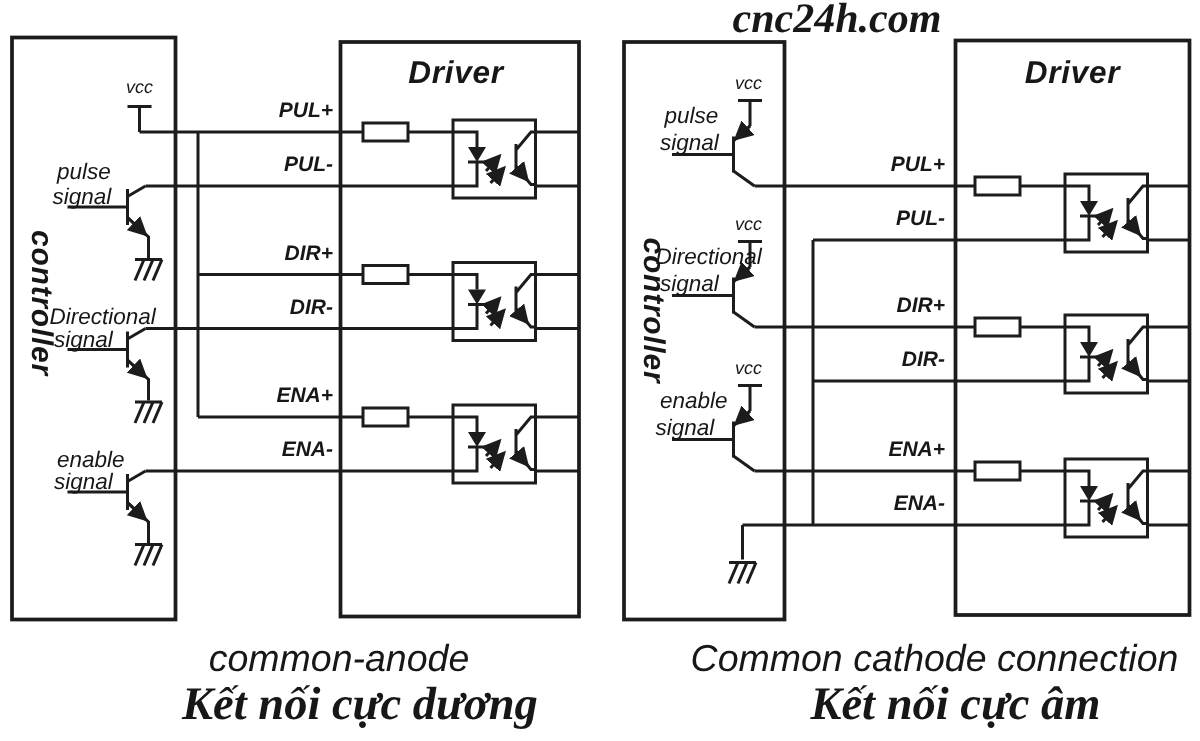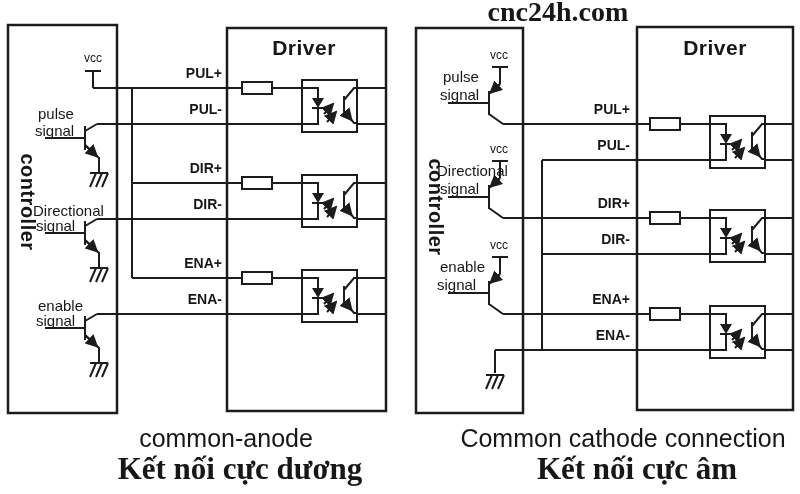--- a/index.html
+++ b/index.html
@@ -1,17 +1,17 @@
 <!DOCTYPE html>
 <html><head>
 <meta charset="utf-8">
 <style>
   html,body{margin:0;padding:0;background:#ffffff;}
   .page{position:relative;width:800px;height:494px;background:#ffffff;overflow:hidden;
-        font-family:"Liberation Sans",sans-serif;}
+        font-family:"Liberation Sans",sans-serif;font-style:italic;}
   svg text{stroke:none;fill:#171717;font-family:"Liberation Sans","DejaVu Sans",sans-serif;}
   text.vcc{font-size:12px;}
   text.sig{font-size:15px;}
   text.pin{font-size:14px;font-weight:700;}
   text.drv{font-size:21px;font-weight:700;letter-spacing:.5px;}
   text.ctl{font-size:20px;font-weight:700;letter-spacing:.5px;}
   text.cap-en{font-size:25px;}
   text.cap-vi{font-size:31px;font-weight:700;font-family:"Liberation Serif","DejaVu Serif",serif;}
   text.brand{font-size:28px;font-weight:700;font-family:"Liberation Serif","DejaVu Serif",serif;}
 </style>

